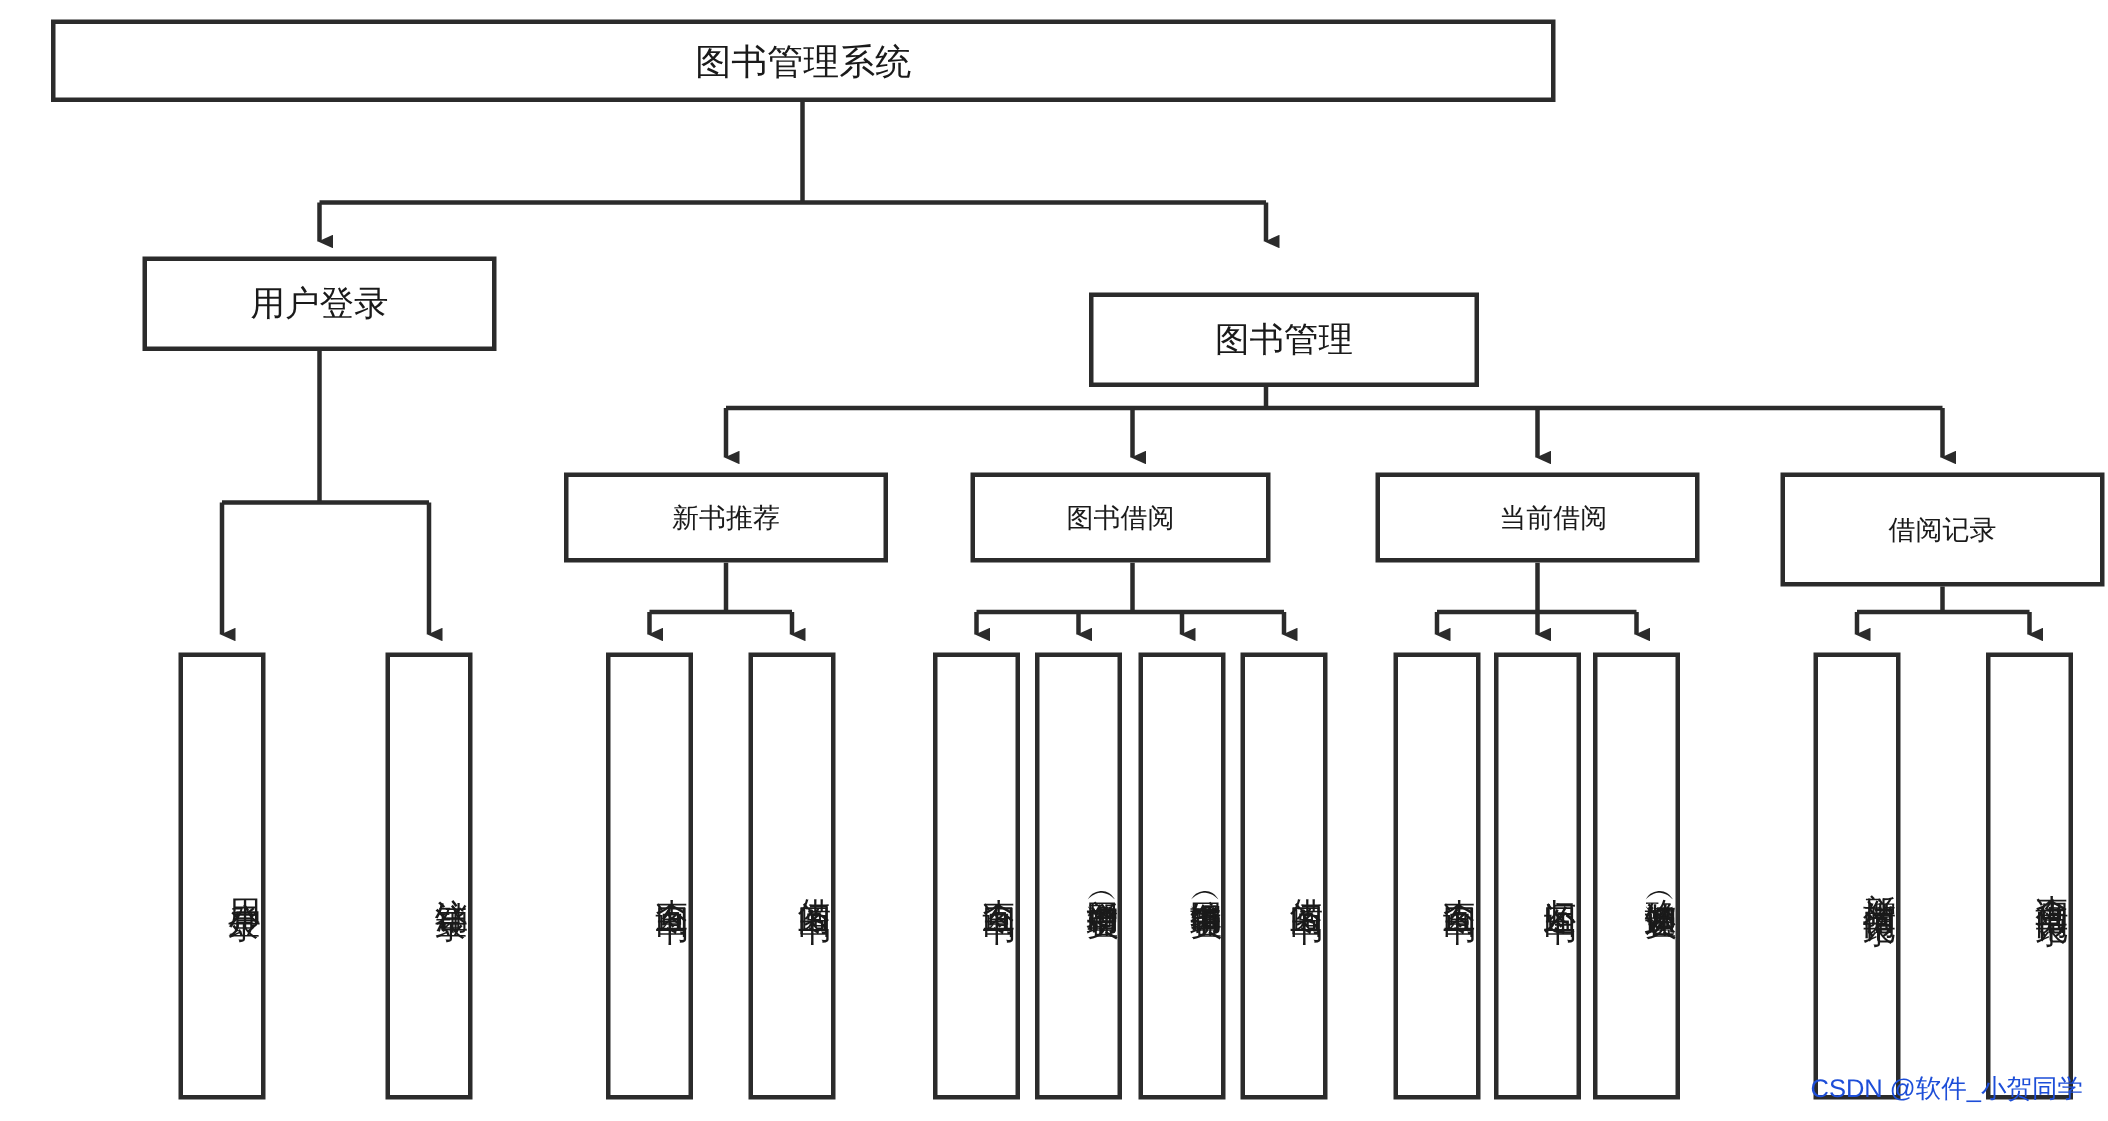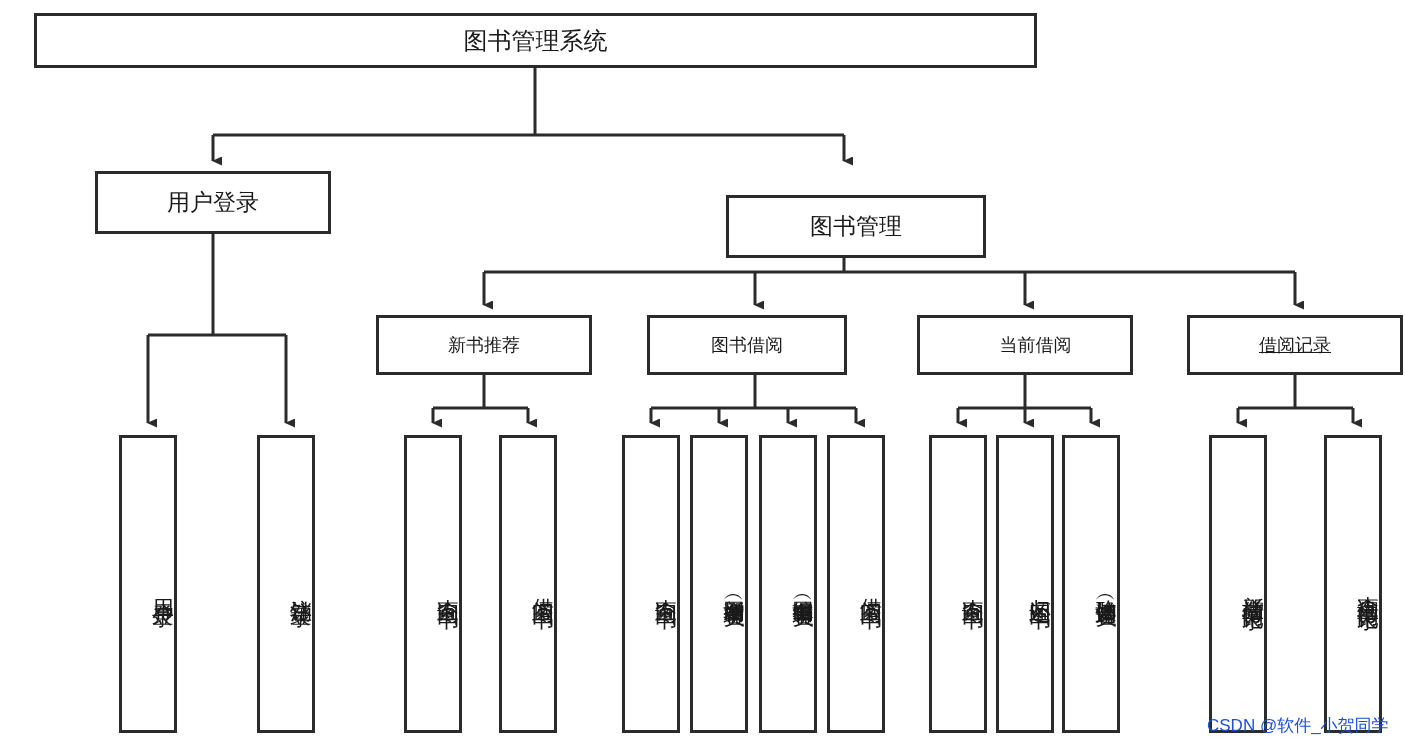--- a/index.html
+++ b/index.html
@@ -115,21 +115,21 @@
       </g>
   </svg>
 
   <div id="node-layer">
       <div class="node level-0" style="left: 20px; top: 13px; width: 1003px; height: 55px;">图书管理系统</div>
       <div class="node level-1" style="left: 81px; top: 171px; width: 236px; height: 63px;">用户登录</div>
       <div class="node level-1" style="left: 712px; top: 171px; width: 260px; height: 63px; margin-top: 24px;">图书管理</div>
       <div class="node level-2" style="left: 362px; top: 315px; width: 216px; height: 60px;">新书推荐</div>
       <div class="node level-2" style="left: 633px; top: 315px; width: 200px; height: 60px;">图书借阅</div>
       <div class="node level-2" style="left: 903px; top: 315px; width: 216px; height: 60px; padding-left: 21px;">当前借阅</div>
-      <div class="node level-2" style="left: 1173px; top: 315px; width: 216px; height: 60px; text-decoration: underline;">借阅记录</div>
+      <div class="node level-2" style="left: 1173px; top: 315px; width: 216px; height: 76px;">借阅记录</div>
       <div class="node leaf" style="left: 105px; top: 435px; width: 58px; height: 298px;">用户登录</div>
       <div class="node leaf" style="left: 243px; top: 435px; width: 58px; height: 298px;">注销登录</div>
       <div class="node leaf" style="left: 390px; top: 435px; width: 58px; height: 298px;">查询图书</div>
       <div class="node leaf" style="left: 485px; top: 435px; width: 58px; height: 298px;">借阅图书</div>
       <div class="node leaf" style="left: 608px; top: 435px; width: 58px; height: 298px;">查询图书</div>
       <div class="node leaf tall-text" style="left: 676px; top: 435px; width: 58px; height: 298px;">新增图书（管理员）</div>
       <div class="node leaf tall-text" style="left: 745px; top: 435px; width: 58px; height: 298px;">编辑图书（管理员）</div>
       <div class="node leaf" style="left: 813px; top: 435px; width: 58px; height: 298px;">借阅图书</div>
       <div class="node leaf" style="left: 915px; top: 435px; width: 58px; height: 298px;">查询图书</div>
       <div class="node leaf" style="left: 982px; top: 435px; width: 58px; height: 298px;">归还图书</div>

